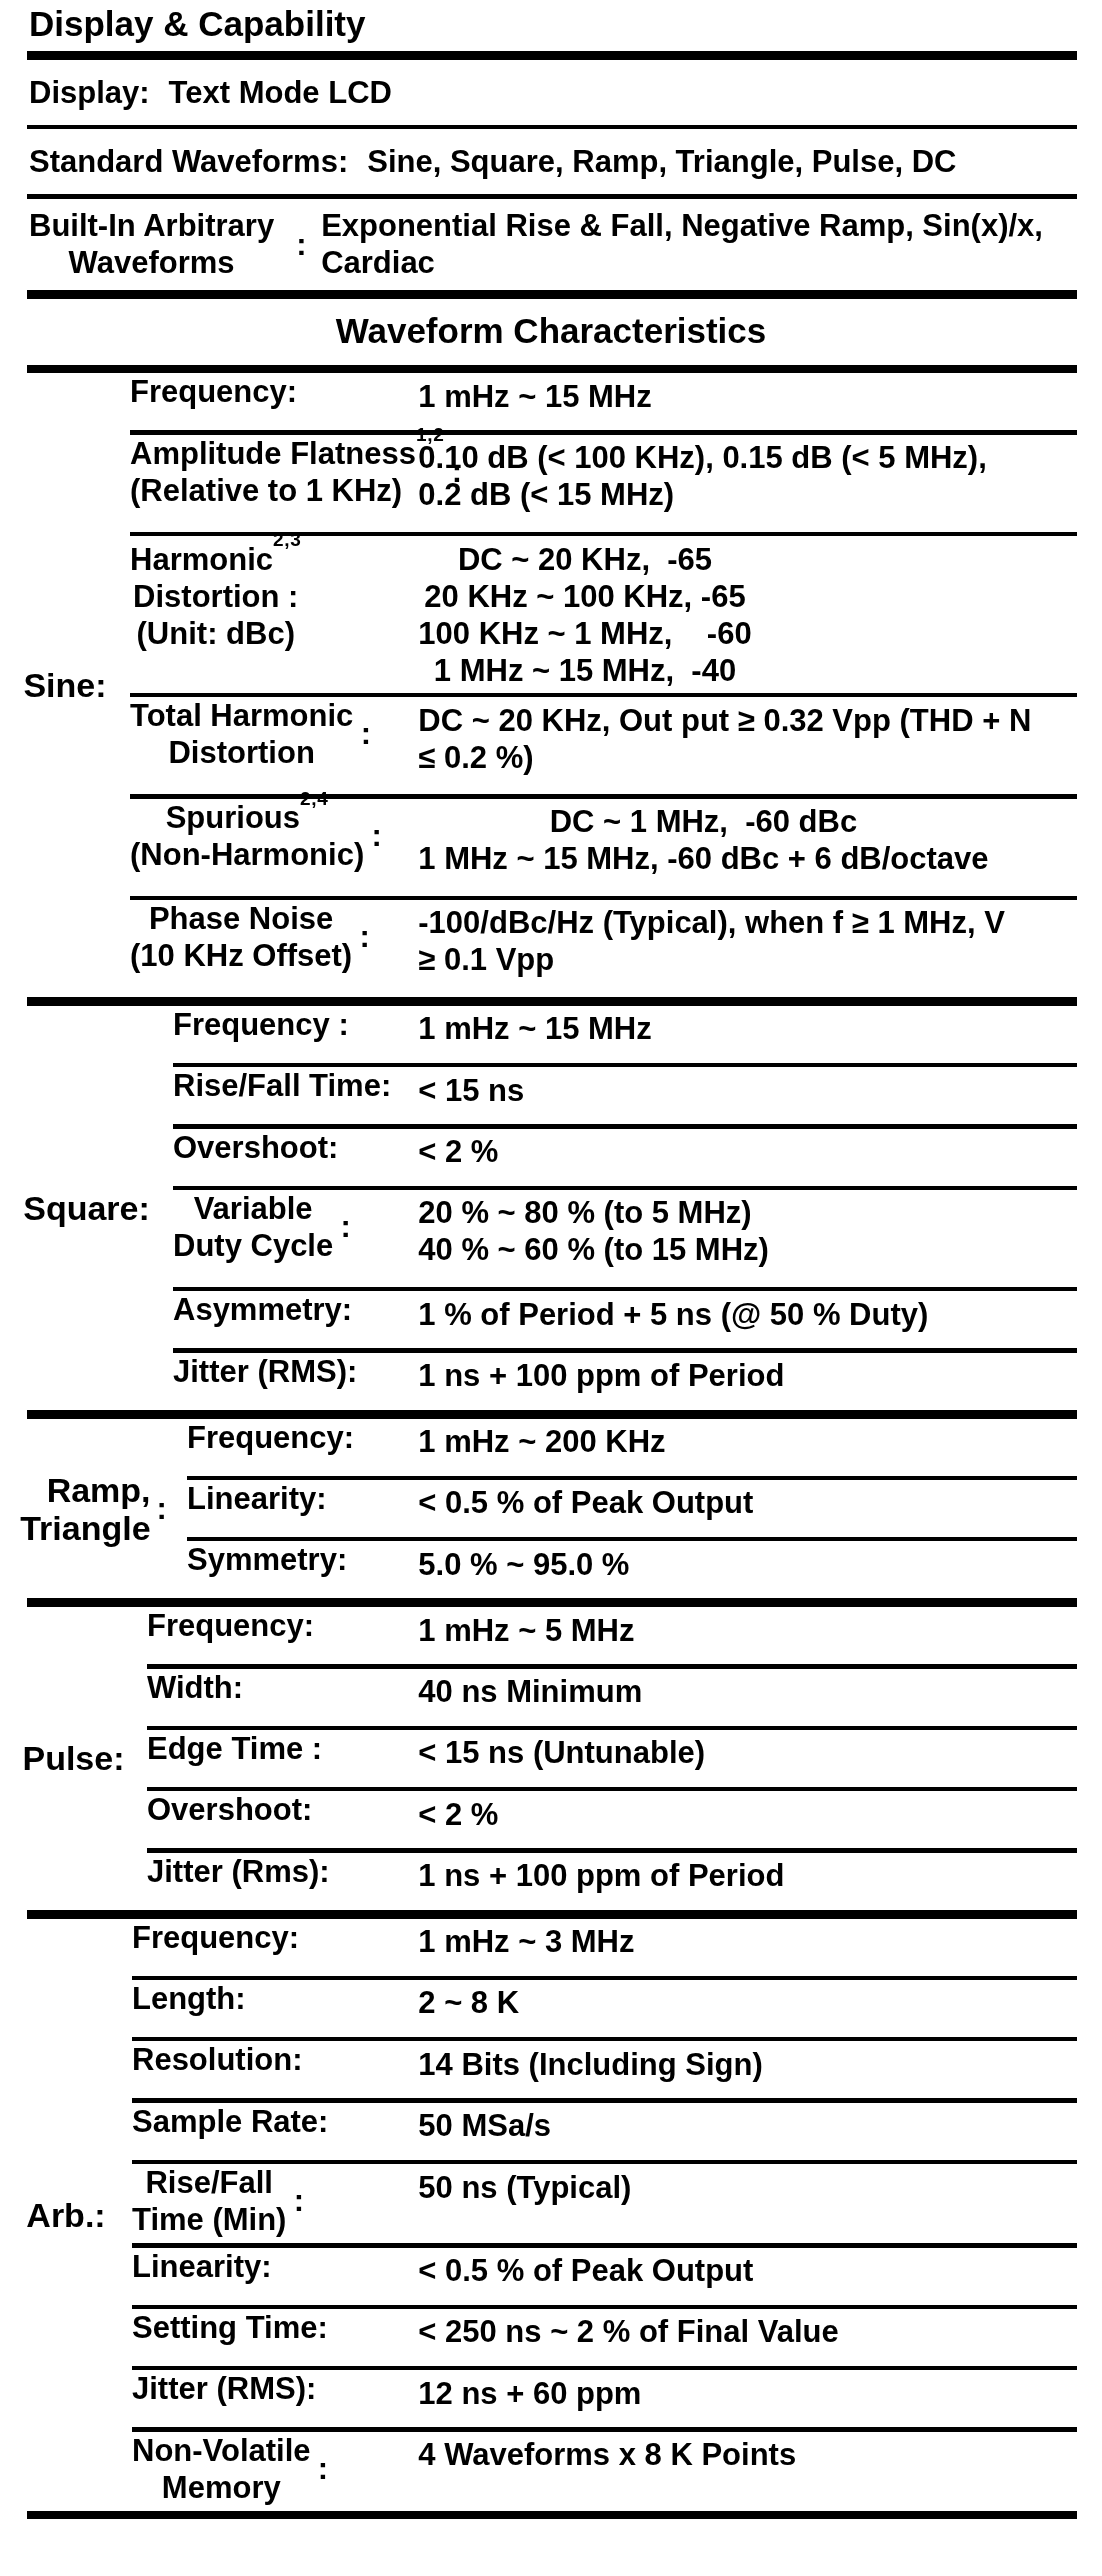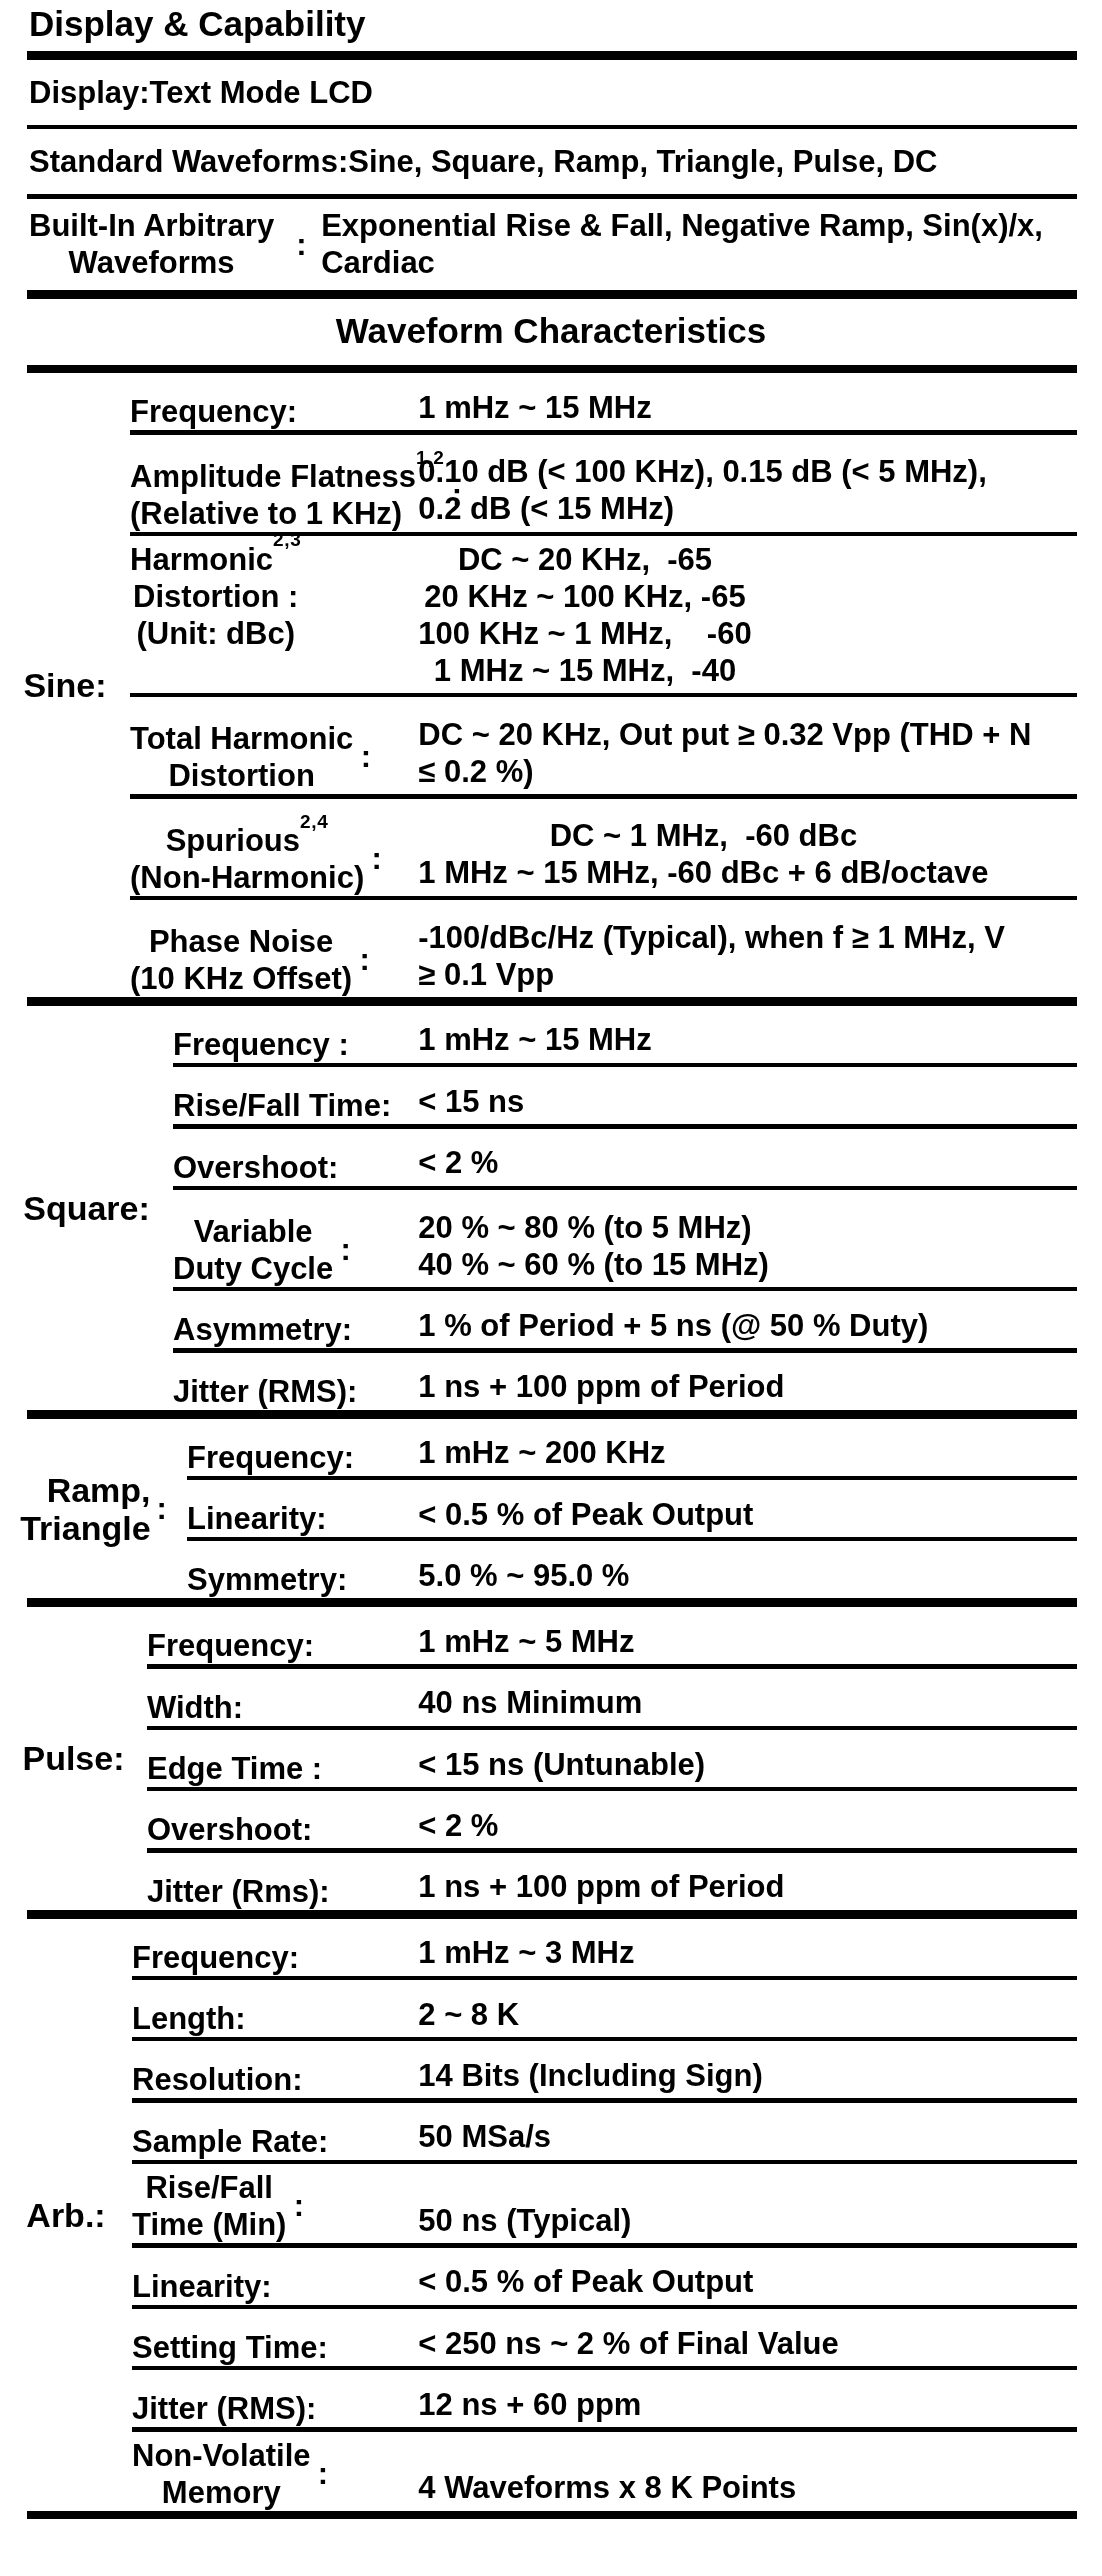--- a/index.html
+++ b/index.html
@@ -7,36 +7,36 @@
     width:1102px;height:2576px;background:#ffffff;color:#000000;
     font-family:"Liberation Sans","DejaVu Sans",sans-serif;font-weight:700;
     overflow:hidden;position:relative;margin:0 auto;
   }
   .title{font-size:35px;line-height:41px;text-align:left;padding:2.9px 29px 7.3px;}
   .wc-title{font-size:35px;line-height:41px;text-align:center;padding:11.8px 29px 13.2px;}
   .rule-thick{height:8.8px;background:#000;margin:0 25px 0 27px;}
   .rule-thin{height:4.4px;background:#000;margin:0 25px 0 27px;}
 
   
-  .cap-row{display:flex;align-items:center;min-height:65px;padding:0 29px;font-size:31px;line-height:37px;}
+  .cap-row{display:flex;align-items:center;min-height:65px;padding:0 29px;font-size:31px;line-height:37px;gap:19px;}
   .cap-row.cap-arb{min-height:91px;gap:14.7px;}
   .cap-lblock{text-align:center;white-space:nowrap;}
   .cap-vblock{text-align:left;}
   .cap-label{white-space:nowrap;}
 
   
   .sec{position:relative;}
   .sec .rule-thin{margin-left:var(--indent);}
   .sec-label{
     position:absolute;left:0;top:50%;transform:translateY(-50%);
     width:var(--indent);display:flex;align-items:center;justify-content:center;
     font-size:34px;line-height:38px;text-align:right;
   }
   .sec-label .colon{margin-left:5.9px;}
-  .row{display:flex;align-items:flex-end;}
+  .row{display:flex;align-items:flex-start;}
   .r-s{min-height:57px;}
   .r-d{min-height:97px;}
   .r-dsm{min-height:79px;}
   .r-q{min-height:151px;}
   .param{margin-left:var(--indent);width:calc(411px - var(--indent));flex-shrink:0;display:flex;align-items:center;}
   .param.top{align-self:flex-start;margin-top:4.4px;}
   .lblock{text-align:center;font-size:31px;line-height:37px;}
   .lblock.left{text-align:left;}
   .lline{white-space:nowrap;}
   .colon{font-size:31px;margin-left:7.3px;}

